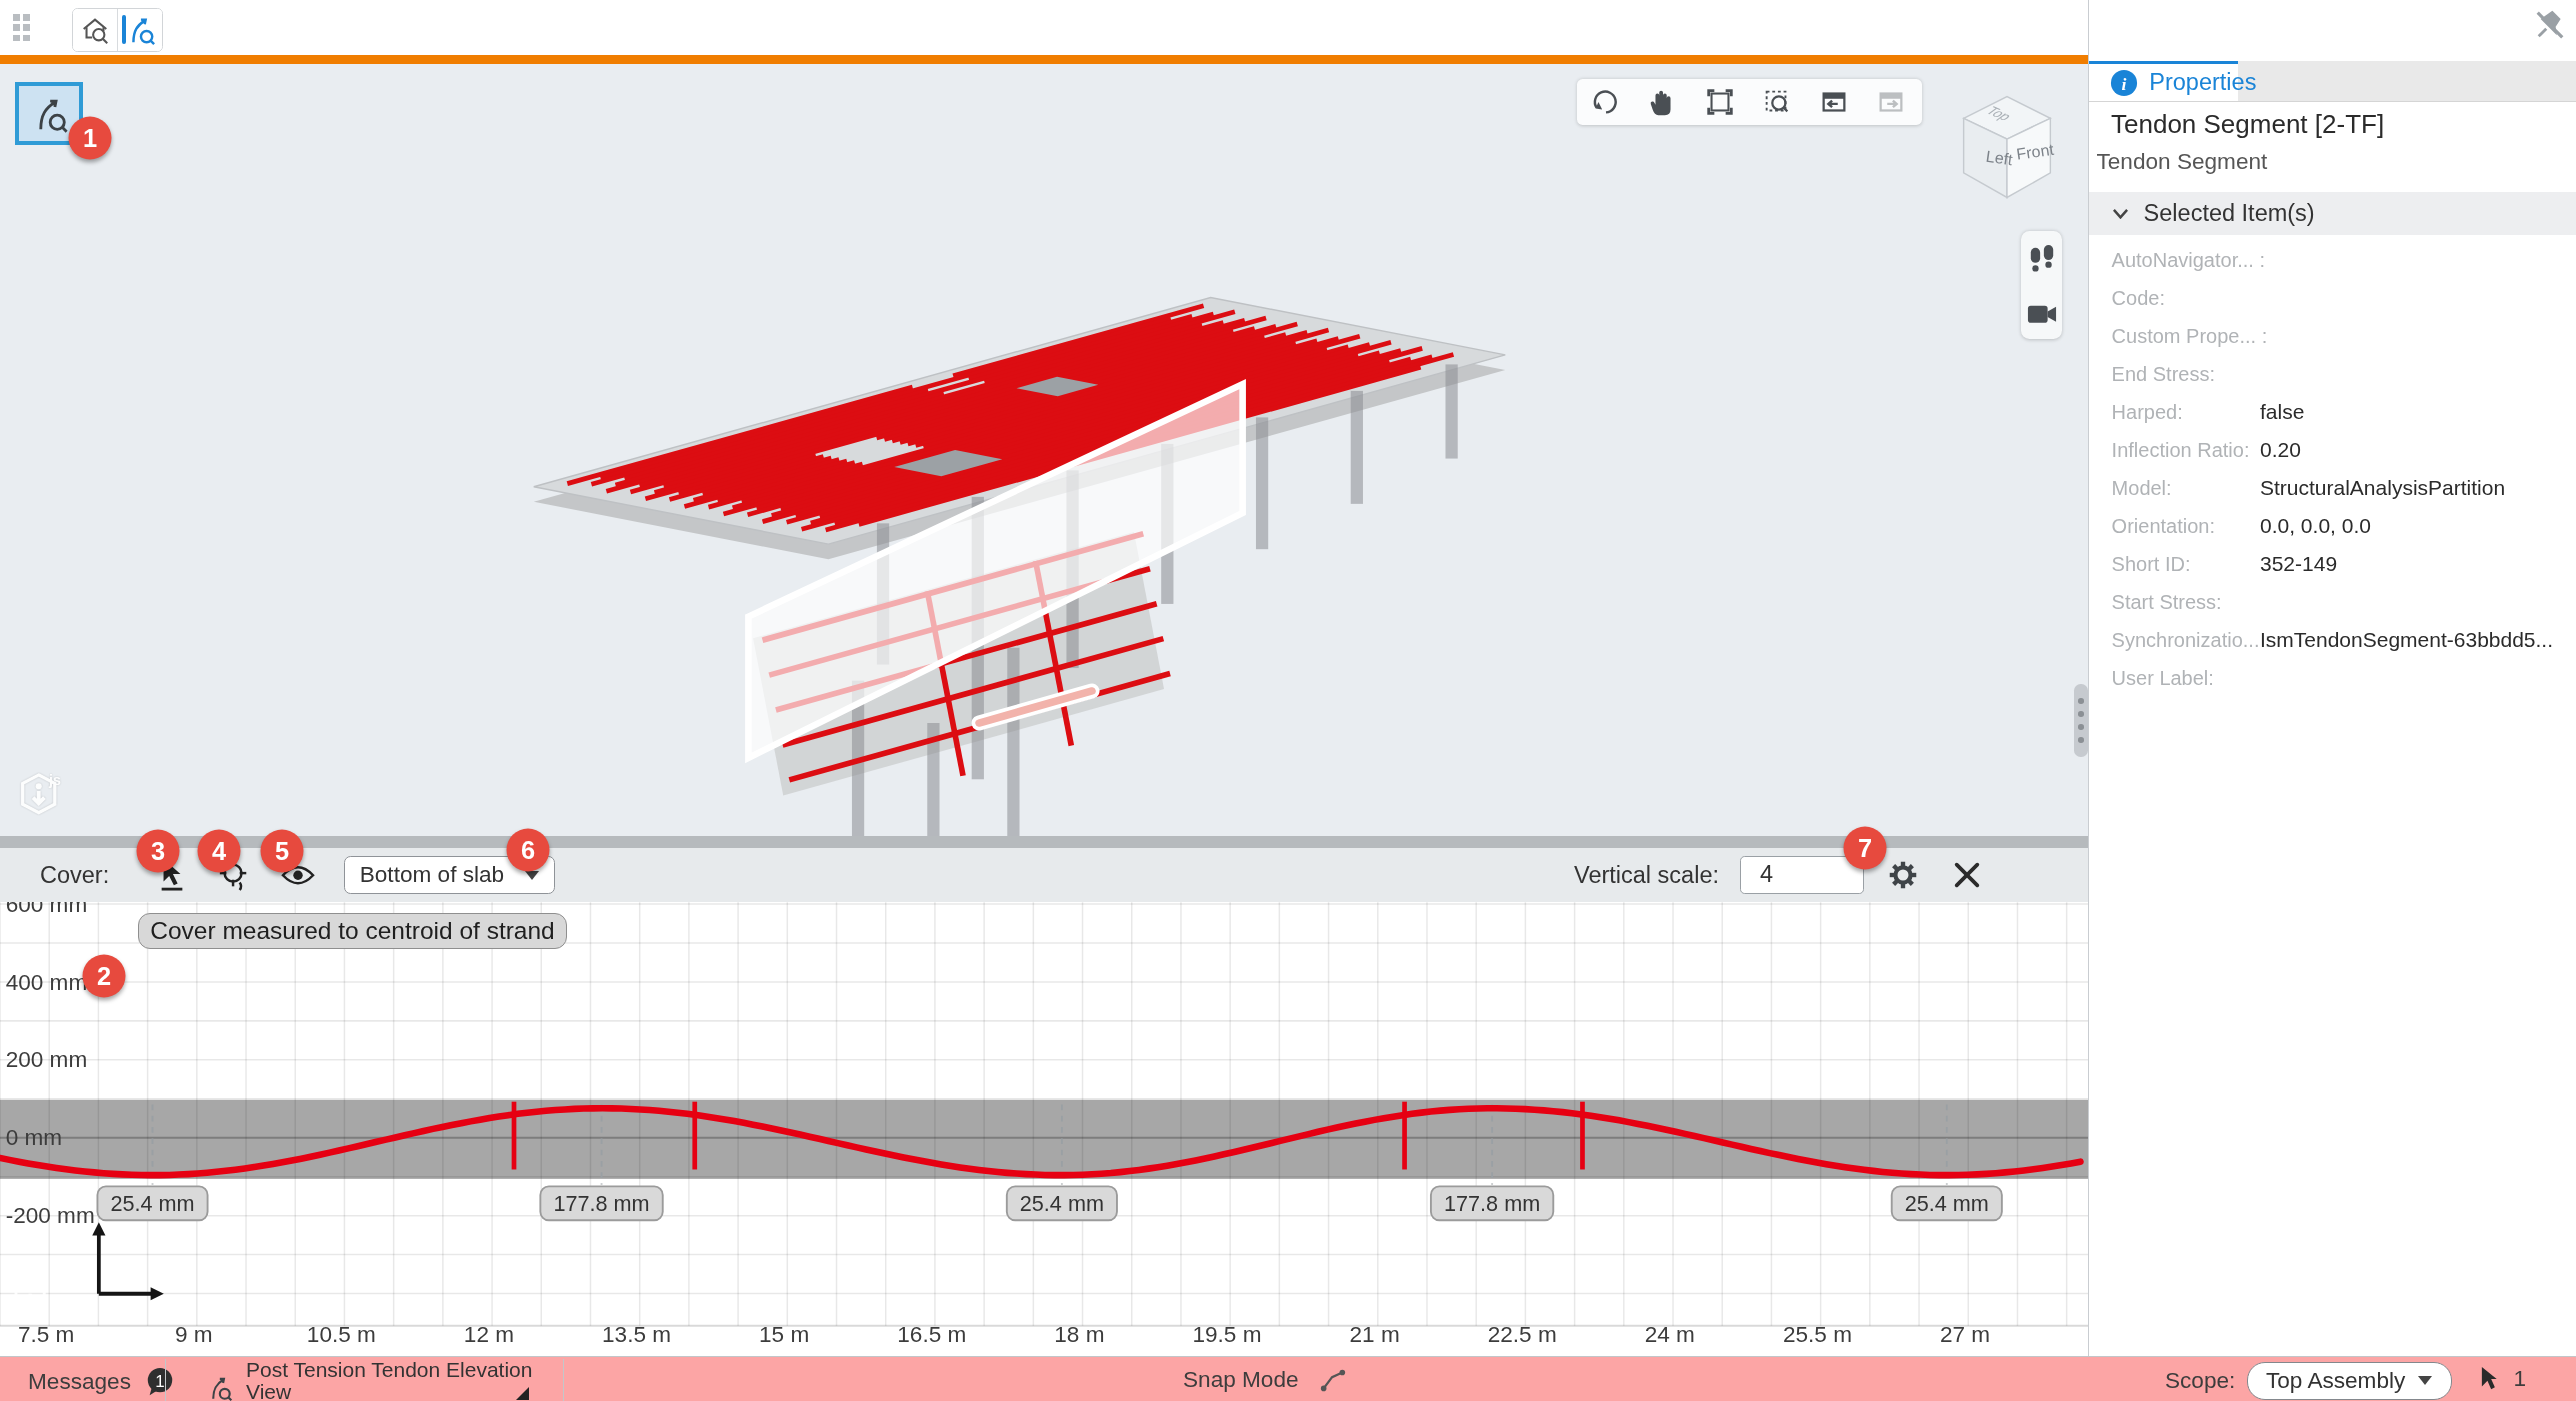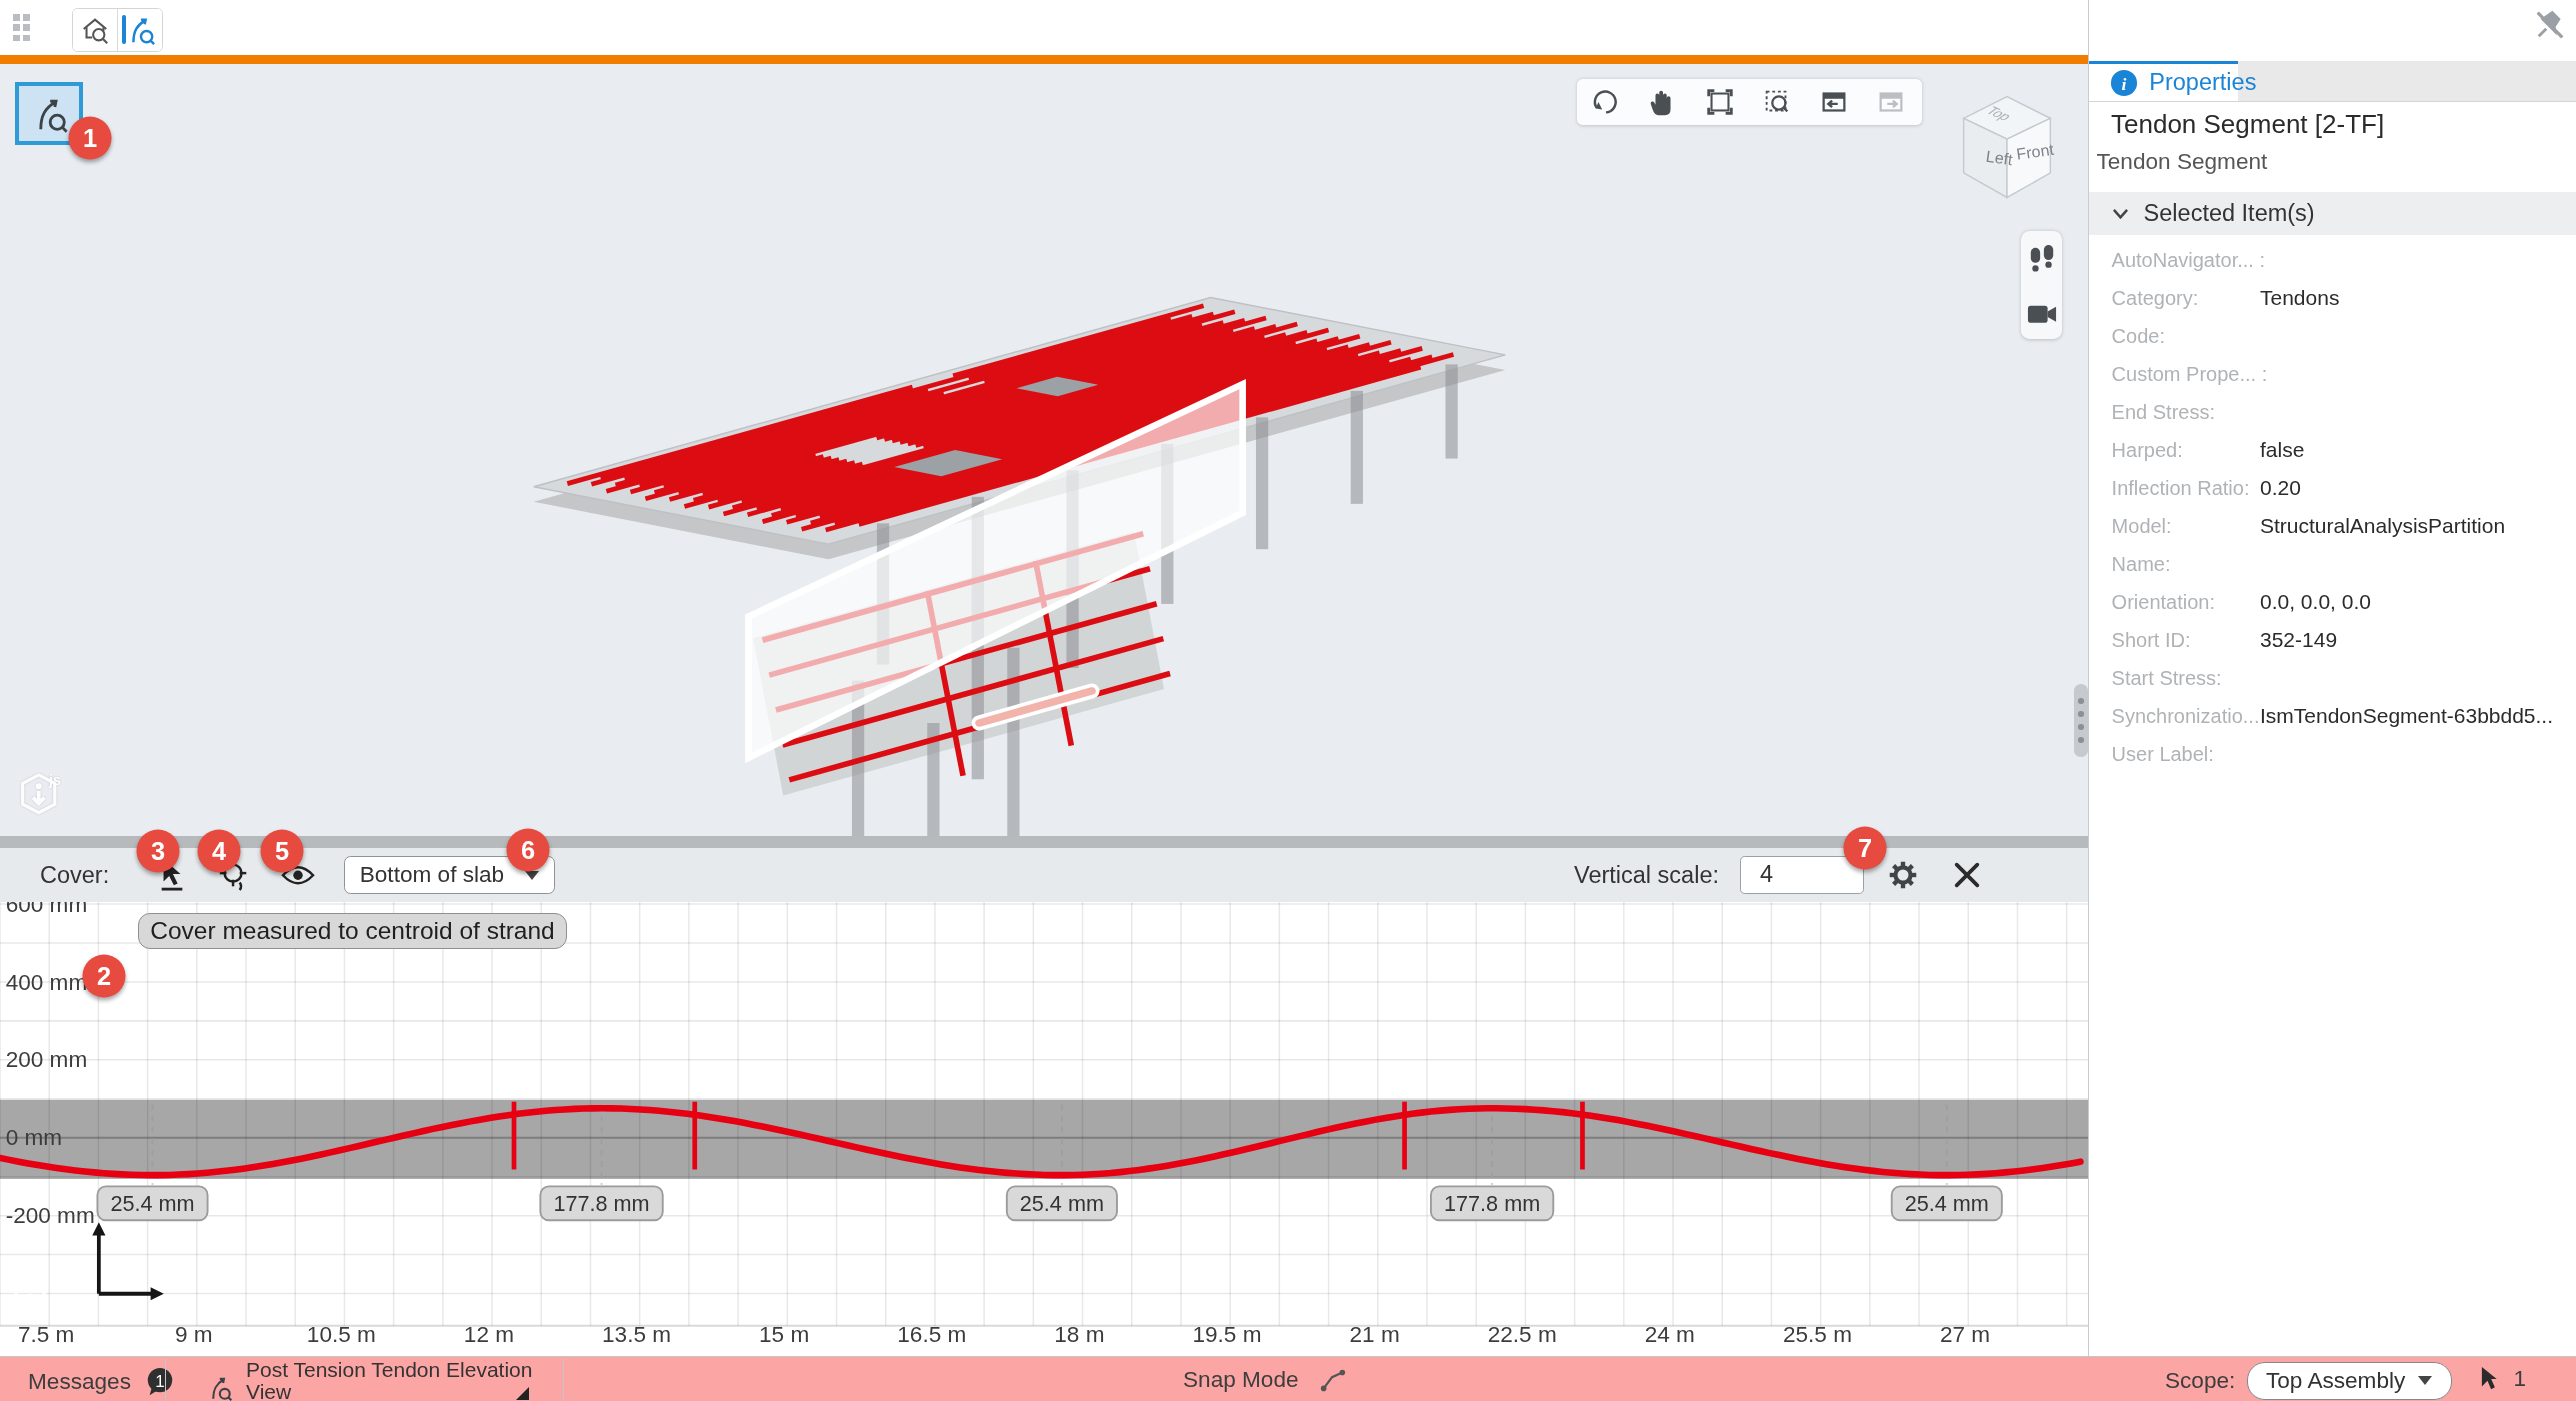--- a/index.html
+++ b/index.html
@@ -565,24 +565,20 @@
           <polyline points="2,2 9,10 16,2" fill="none" stroke="#444" stroke-width="2.6"></polyline>
         </svg>
       <span class="t">Selected Item(s)</span>
     </div>
     <div id="fields" class="abs">
         <div class="frow">
           <span class="fl">AutoNavigator... :</span>
           <span class="fv"></span>
         </div>
         <div class="frow">
-          <span class="fl">Category:</span>
-          <span class="fv">Tendons</span>
-        </div>
-        <div class="frow">
           <span class="fl">Code:</span>
           <span class="fv"></span>
         </div>
         <div class="frow">
           <span class="fl">Custom Prope... :</span>
           <span class="fv"></span>
         </div>
         <div class="frow">
           <span class="fl">End Stress:</span>
           <span class="fv"></span>
@@ -591,24 +587,20 @@
           <span class="fl">Harped:</span>
           <span class="fv">false</span>
         </div>
         <div class="frow">
           <span class="fl">Inflection Ratio:</span>
           <span class="fv">0.20</span>
         </div>
         <div class="frow">
           <span class="fl">Model:</span>
           <span class="fv">StructuralAnalysisPartition</span>
-        </div>
-        <div class="frow">
-          <span class="fl">Name:</span>
-          <span class="fv"></span>
         </div>
         <div class="frow">
           <span class="fl">Orientation:</span>
           <span class="fv">0.0, 0.0, 0.0</span>
         </div>
         <div class="frow">
           <span class="fl">Short ID:</span>
           <span class="fv">352-149</span>
         </div>
         <div class="frow">

